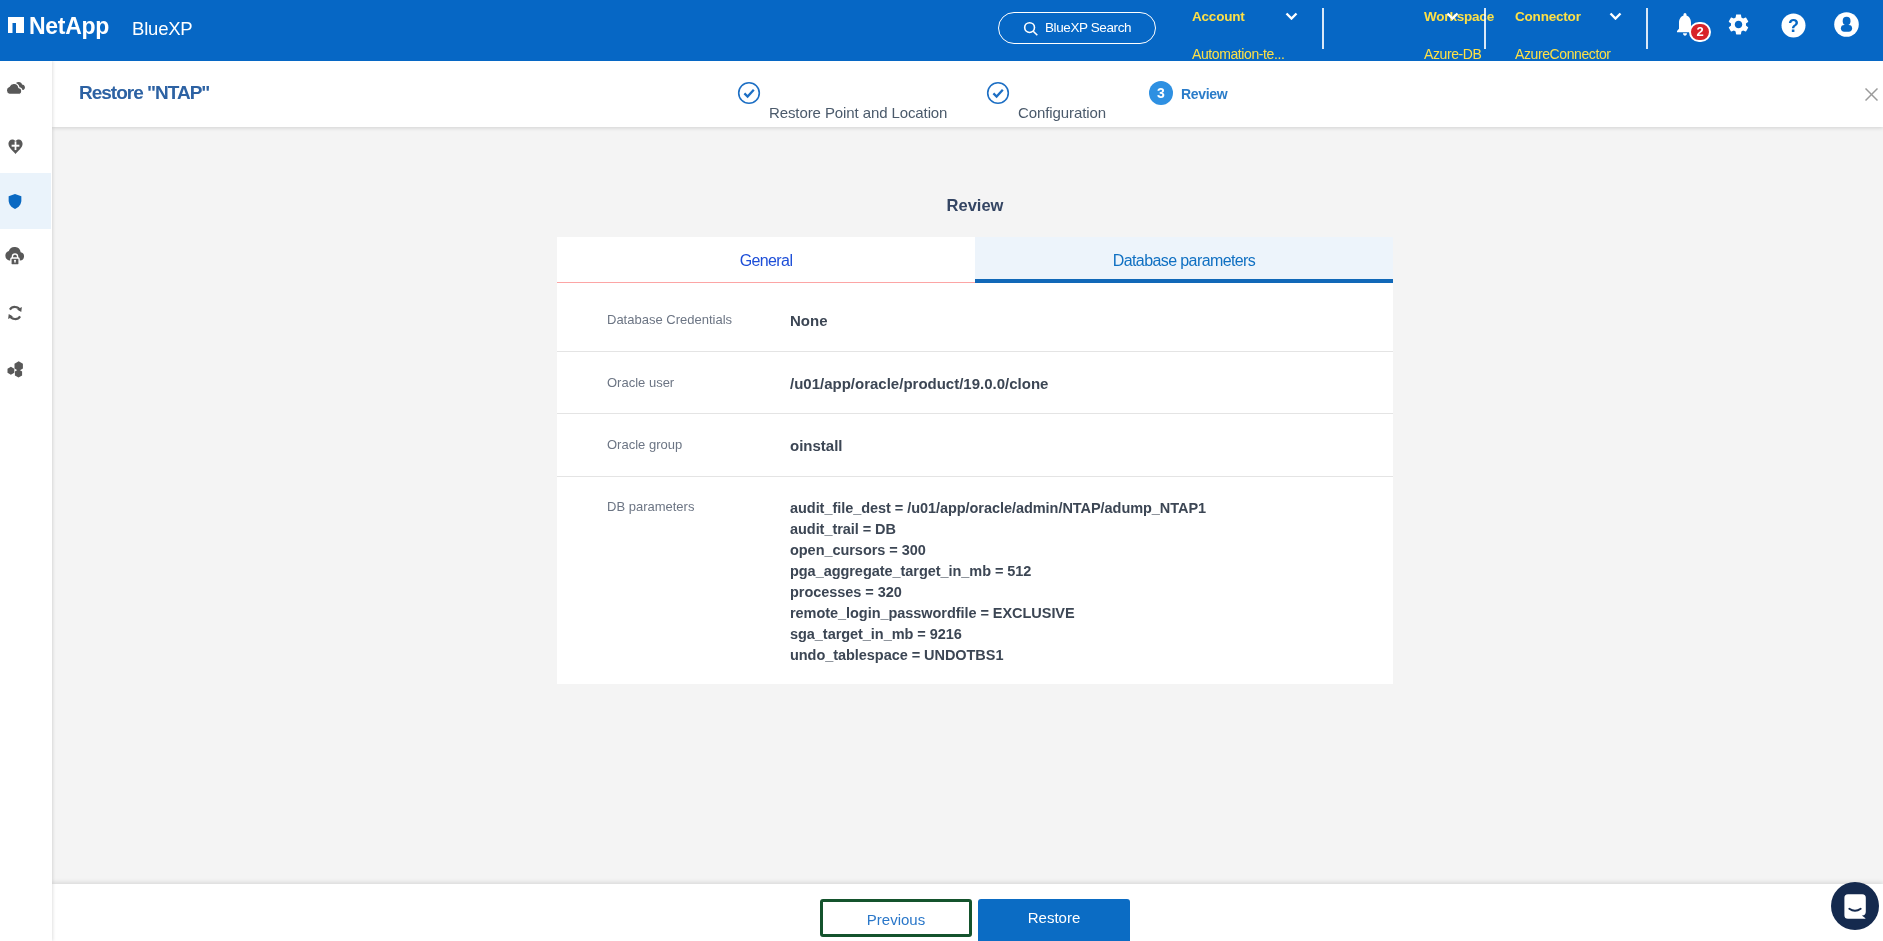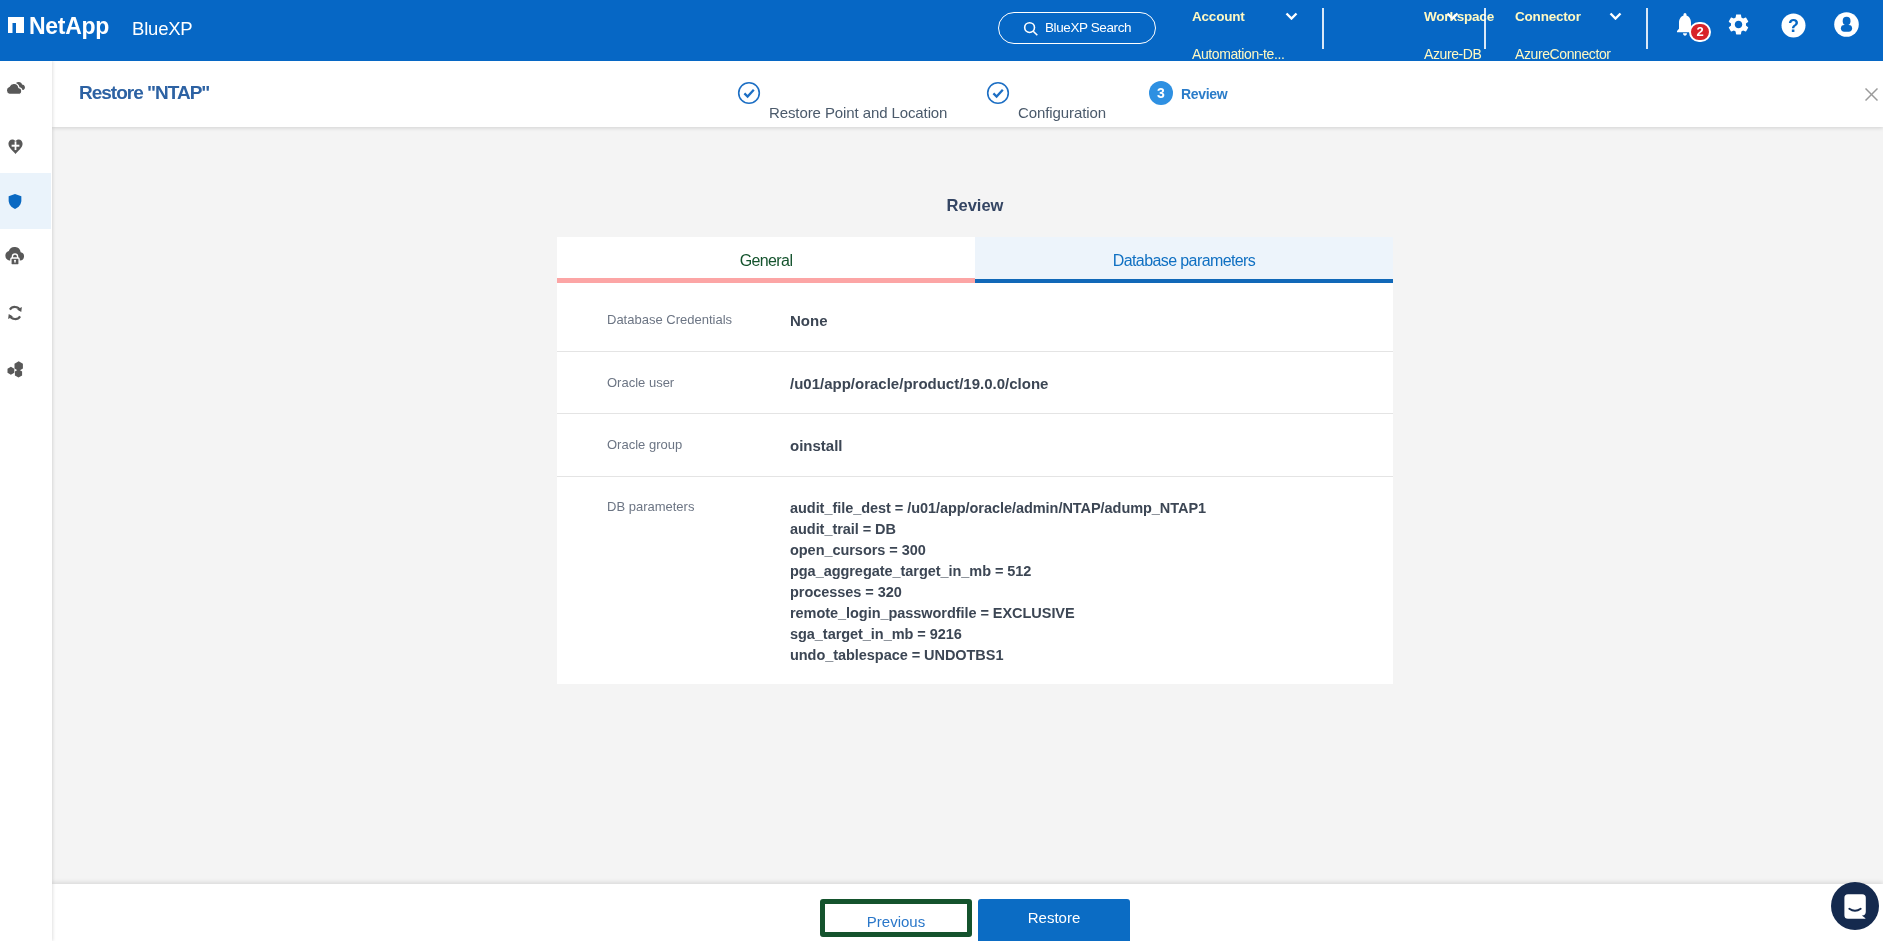--- a/index.html
+++ b/index.html
@@ -5,21 +5,21 @@
 * { margin:0; padding:0; box-sizing:border-box; }
 html,body { width:1883px; height:941px; overflow:hidden; font-family:"Liberation Sans", sans-serif; background:#f4f4f4; }
 .abs { position:absolute; }
 
 
 .topbar { position:absolute; left:0; top:0; width:1883px; height:61px; background:#0667c5; z-index:30; }
 .brand-netapp { position:absolute; left:29px; top:13px; color:#fff; font-size:23px; font-weight:bold; letter-spacing:-0.3px; }
 .brand-bluexp { position:absolute; left:132px; top:18px; color:#fff; font-size:18.5px; font-weight:normal; letter-spacing:-0.2px; }
 .searchpill { position:absolute; left:998px; top:12px; width:158px; height:32px; border:1.5px solid #fff; border-radius:17px; color:#fff; font-size:13.5px; letter-spacing:-0.4px; }
 .searchpill span.txt { position:absolute; left:46px; top:6.5px; }
-.hdr-item { position:absolute; top:10px; color:#fef9c3; }
+.hdr-item { position:absolute; top:10px; color:#fde047; }
 .hdr-item .lbl { font-size:13.5px; font-weight:bold; letter-spacing:-0.2px; line-height:13px; }
 .hdr-item .sub { font-size:14px; letter-spacing:-0.4px; margin-top:23px; }
 .hdr-div { position:absolute; top:8px; width:1.5px; height:41px; background:rgba(255,255,255,0.85); }
 .chev { position:absolute; top:12px; width:13px; height:8px; }
 
 
 .sidebar { position:absolute; left:0; top:61px; width:52px; height:880px; background:#fff; box-shadow:1px 0 3px rgba(0,0,0,0.12); z-index:20; }
 .side-ic { position:absolute; left:0; width:30px; height:56px; display:flex; align-items:center; justify-content:center; }
 .side-sel { position:absolute; left:0; top:112px; width:51px; height:56px; background:#eaf3fb; }
 
@@ -31,31 +31,31 @@
 .step3-circle { position:absolute; left:1097px; top:20px; width:24px; height:24px; border-radius:50%; background:#2e90e2; color:#fff; font-size:14px; font-weight:bold; text-align:center; line-height:24px; }
 .step3-lbl { position:absolute; left:1129px; top:25px; font-size:14px; letter-spacing:-0.3px; font-weight:bold; color:#2a7cc9; }
 .closex { position:absolute; left:1813px; top:27px; width:13px; height:13px; }
 
 
 .content { position:absolute; left:52px; top:127px; width:1831px; height:757px; background:#f4f4f4; }
 .rv-title { position:absolute; left:505px; top:69px; width:836px; text-align:center; font-size:16.5px; font-weight:bold; color:#344563; }
 .card { position:absolute; left:505px; top:110px; width:836px; background:#fff; }
 .tabs { position:relative; height:46px; width:836px; }
 .tab { position:absolute; top:0; width:418px; height:46px; font-size:16px; letter-spacing:-0.6px; text-align:center; line-height:47px; }
-.tab.general { left:0; color:#14532d; background:#fff; border-bottom:5px solid #fca5a5; }
+.tab.general { left:0; color:#1d4ed8; background:#fff; border-bottom:1px solid #fca5a5; }
 .tab.dbp { left:418px; color:#1070c2; background:#edf4fb; border-bottom:4px solid #1168b8; }
 .rowsep { border-bottom:1px solid #e4e4e4; }
 .row { position:relative; width:836px; }
 .row .lab { position:absolute; left:50px; font-size:13px; color:#6c7584; }
 .row .val { position:absolute; left:233px; font-size:15px; font-weight:bold; color:#3c4654; }
 .row .dblines { line-height:21px; font-size:14.5px; letter-spacing:-0.05px; font-weight:bold; color:#3c4654; }
 
 
 .footer { position:absolute; left:52px; top:884px; width:1831px; height:57px; background:#fff; box-shadow:0 -2px 4px rgba(0,0,0,0.10); z-index:5; }
-.btn-prev { position:absolute; left:768px; top:15px; width:152px; height:38px; background:#fff; border:5px solid #14532d; border-radius:3px; color:#2a77c9; font-size:15px; text-align:center; line-height:36px; }
+.btn-prev { position:absolute; left:768px; top:15px; width:152px; height:38px; background:#fff; border:3px solid #14532d; border-radius:3px; color:#2a77c9; font-size:15px; text-align:center; line-height:36px; }
 .btn-restore { position:absolute; left:926px; top:15px; width:152px; height:46px; background:#0b6cc4; border-radius:3px; color:#fff; font-size:15px; text-align:center; line-height:38px; }
 .chat { position:absolute; left:1831px; top:882px; width:48px; height:48px; z-index:40; }
 </style>
 </head>
 <body>
 
 <div class="topbar">
   <svg class="abs" style="left:8px;top:17px" width="16" height="16" viewBox="0 0 16 16">
     <rect x="0" y="0" width="16" height="16" fill="#fff"></rect>
     <rect x="4.5" y="6" width="3.5" height="10" fill="#0667c5"></rect>

